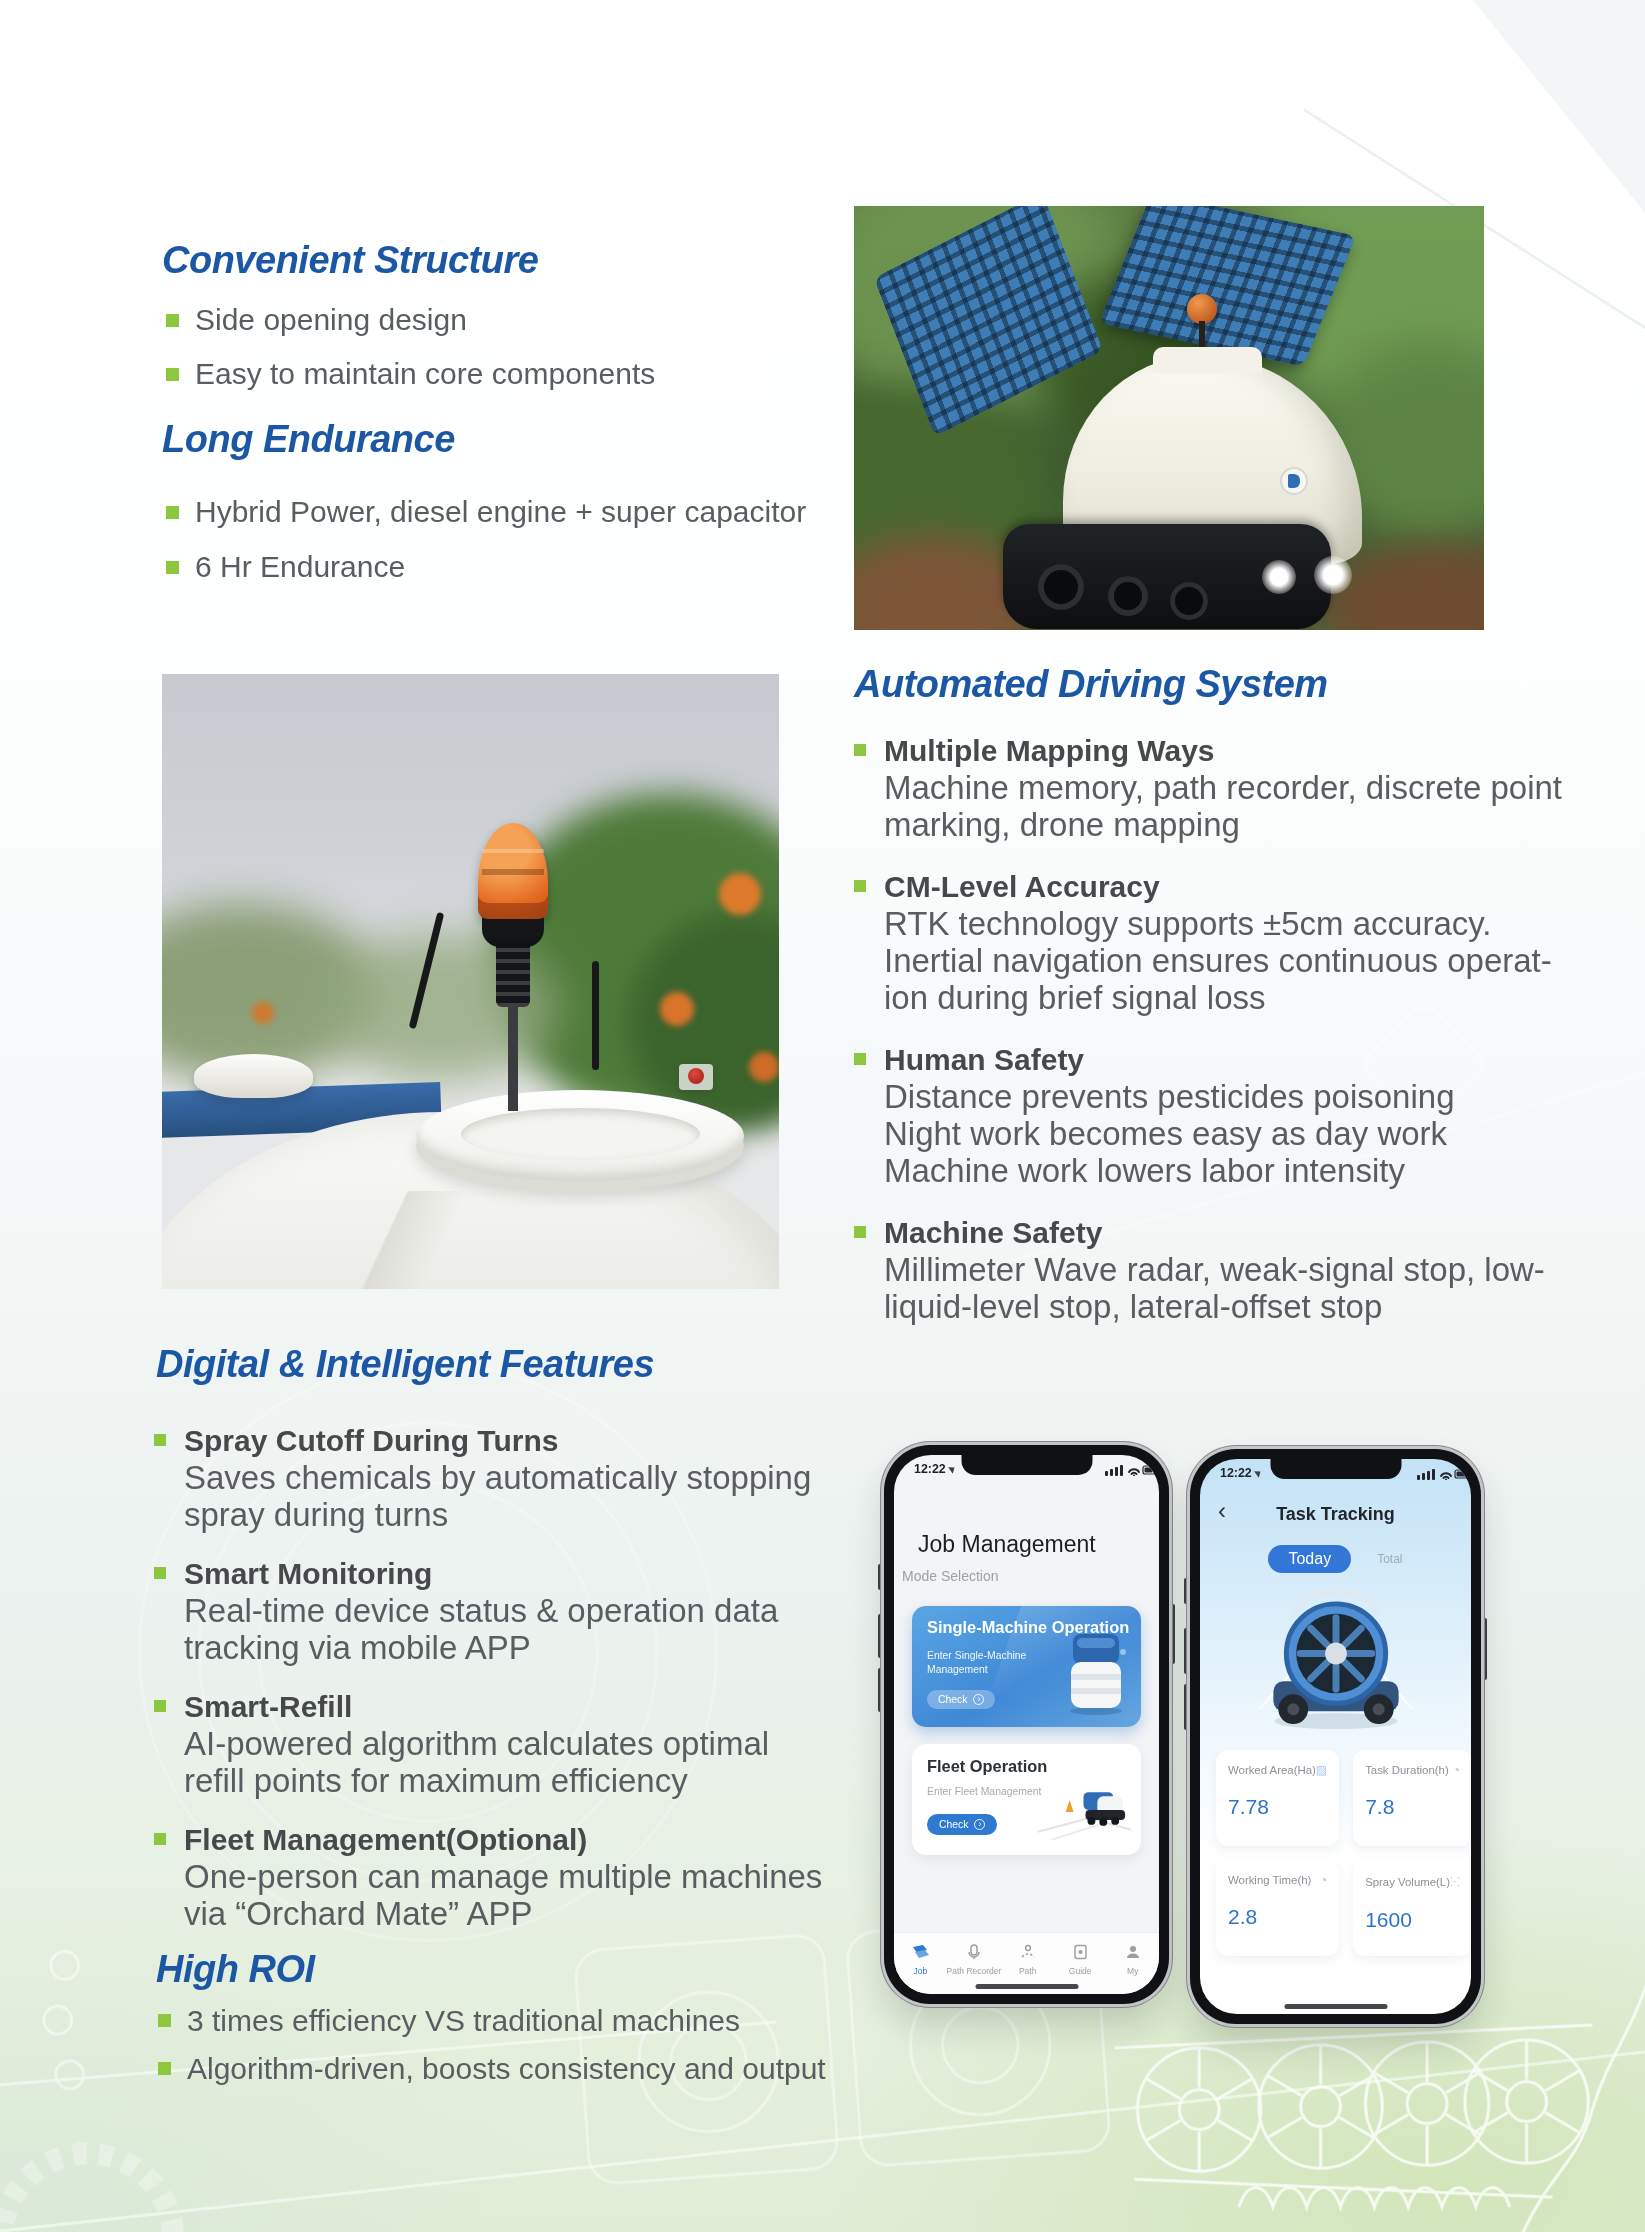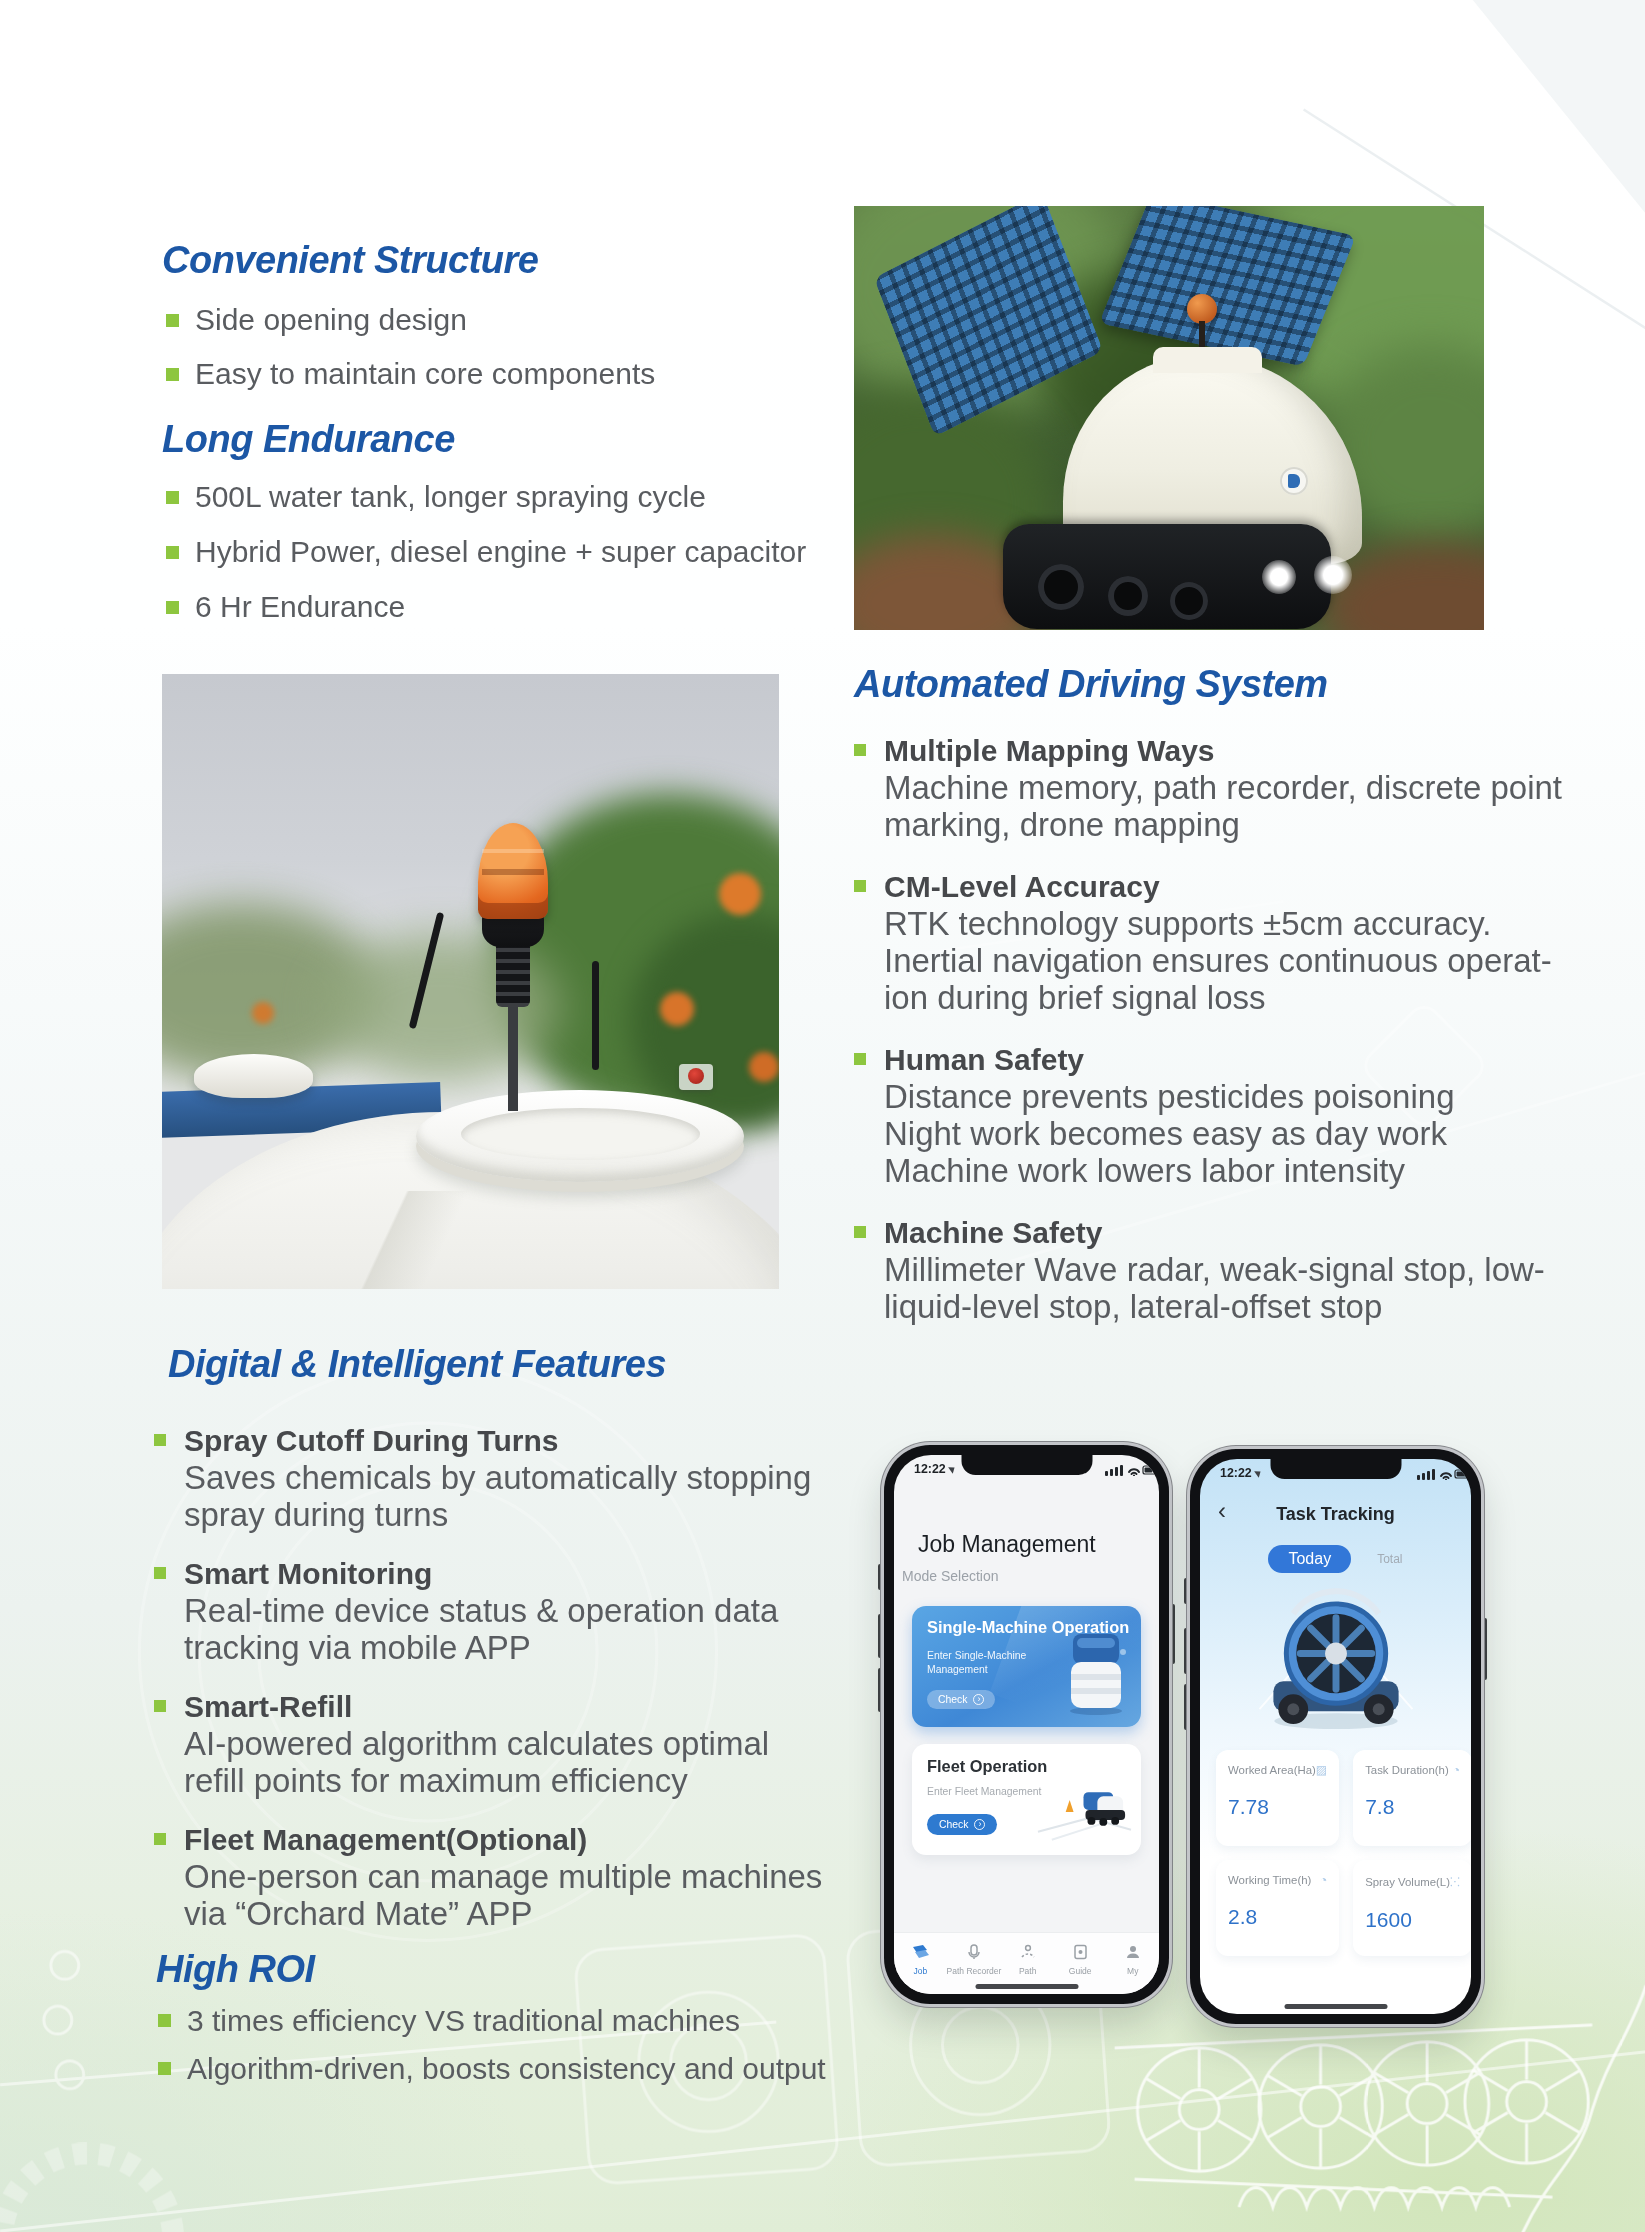--- a/index.html
+++ b/index.html
@@ -185,24 +185,20 @@
         <span>Side opening design</span>
       </div>
     <div style="height:14px"></div>
     <div class="bullet-row">
         <span class="sq"></span>
         <span>Easy to maintain core components</span>
       </div>
     <div style="height:24px"></div>
     <div class="h-section">Long Endurance</div>
     <div style="height:16px"></div>
-    <div class="bullet-row">
-        <span class="sq"></span>
-        <span>500L water tank, longer spraying cycle</span>
-      </div>
     <div style="height:15px"></div>
     <div class="bullet-row">
         <span class="sq"></span>
         <span>Hybrid Power, diesel engine + super capacitor</span>
       </div>
     <div style="height:15px"></div>
     <div class="bullet-row">
         <span class="sq"></span>
         <span>6 Hr Endurance</span>
       </div>
@@ -302,21 +298,21 @@
     <div style="position:absolute; left:320px; top:237px; width:62px; height:36px; background:linear-gradient(180deg,#1b1c1f,#101113); border-radius:8px 8px 18px 18px;"></div>
     <div style="position:absolute; left:316px; top:149px; width:70px; height:96px; border-radius:50% 50% 14% 14% / 62% 62% 10% 10%; background:radial-gradient(circle at 38% 28%, #f6a254 0 30%, #e4671f 70%, #c2541a 100%); box-shadow:inset 0 -16px 0 rgba(120,40,10,.45), 0 4px 10px rgba(0,0,0,.25);"></div>
     <div style="position:absolute; left:320px; top:195px; width:62px; height:6px; background:rgba(90,30,5,.35);"></div>
     <div style="position:absolute; left:320px; top:175px; width:62px; height:4px; background:rgba(255,230,200,.35);"></div>
 
     <div style="position:absolute; left:517px; top:390px; width:34px; height:26px; background:rgba(250,250,250,.75); border-radius:4px; box-shadow:0 2px 4px rgba(60,60,60,.3);"></div>
     <div style="position:absolute; left:526px; top:394px; width:16px; height:16px; border-radius:50%; background:radial-gradient(circle at 40% 35%, #e2463a, #9c1f17);"></div>
   </div>
 
   <div class="col-digital">
-    <div class="h-section" style="margin-left:14px">Digital &amp; Intelligent Features</div>
+    <div class="h-section" style="margin-left:2px">Digital &amp; Intelligent Features</div>
     <div style="height:36px"></div>
 
     <div class="feat">
       <span class="sq"></span>
       <div class="feat-title">Spray Cutoff During Turns</div>
       <div class="feat-line">Saves chemicals by automatically stopping</div>
       <div class="feat-line">spray during turns</div>
     </div>
     <div style="height:22px"></div>
     <div class="feat">

